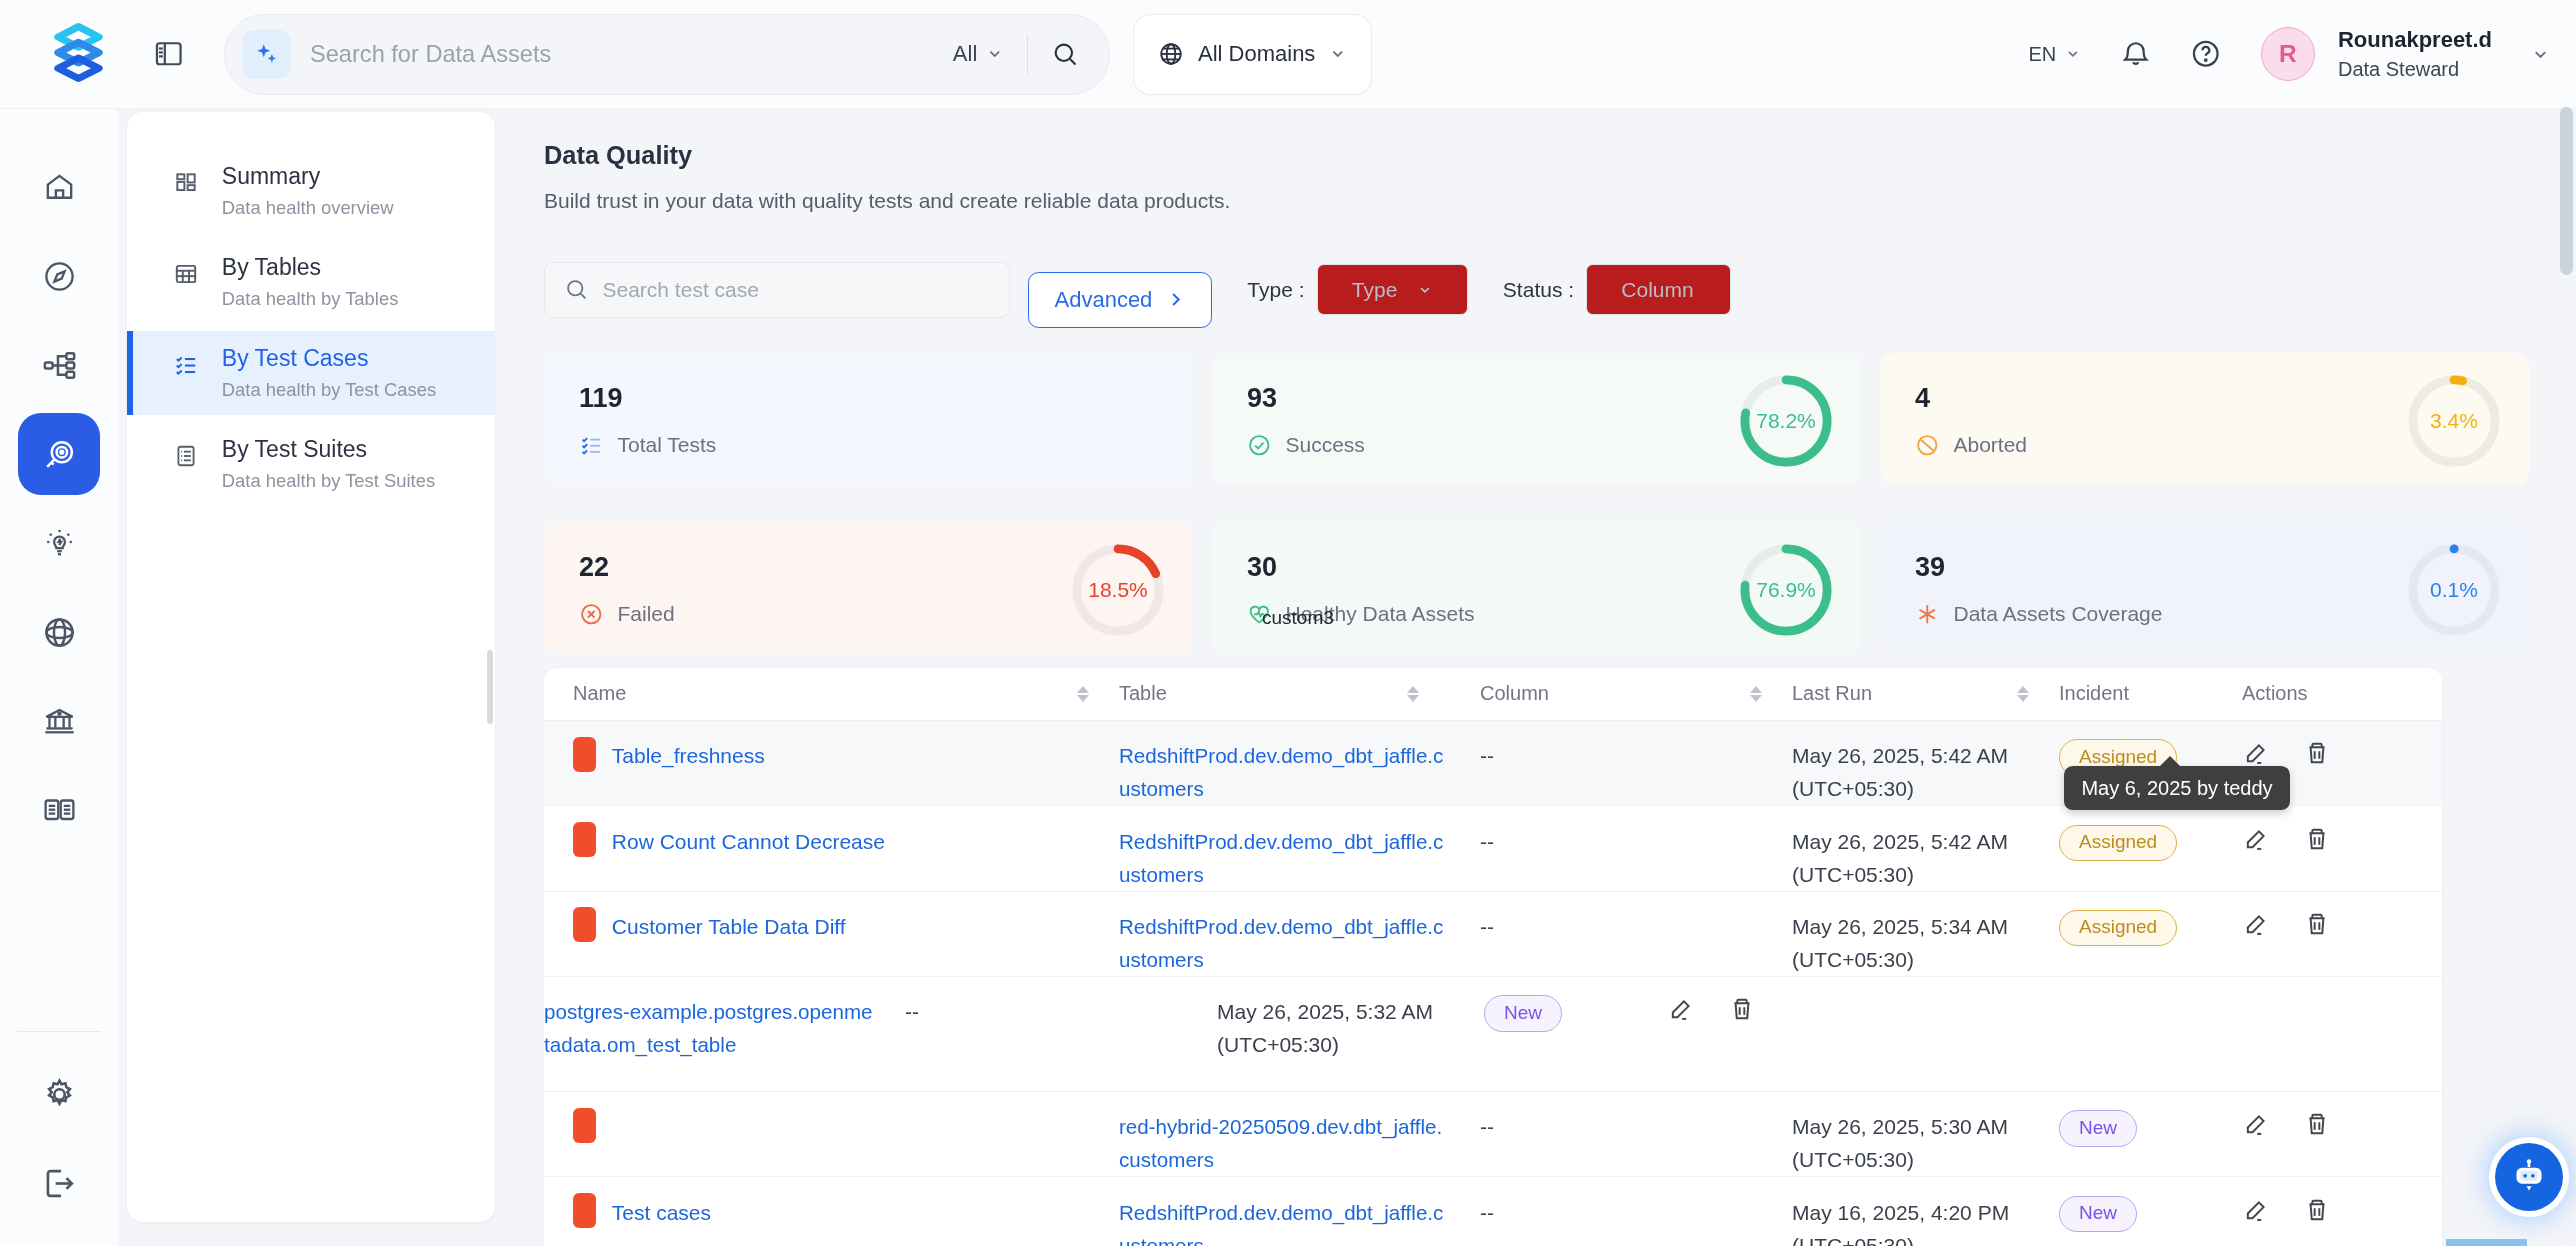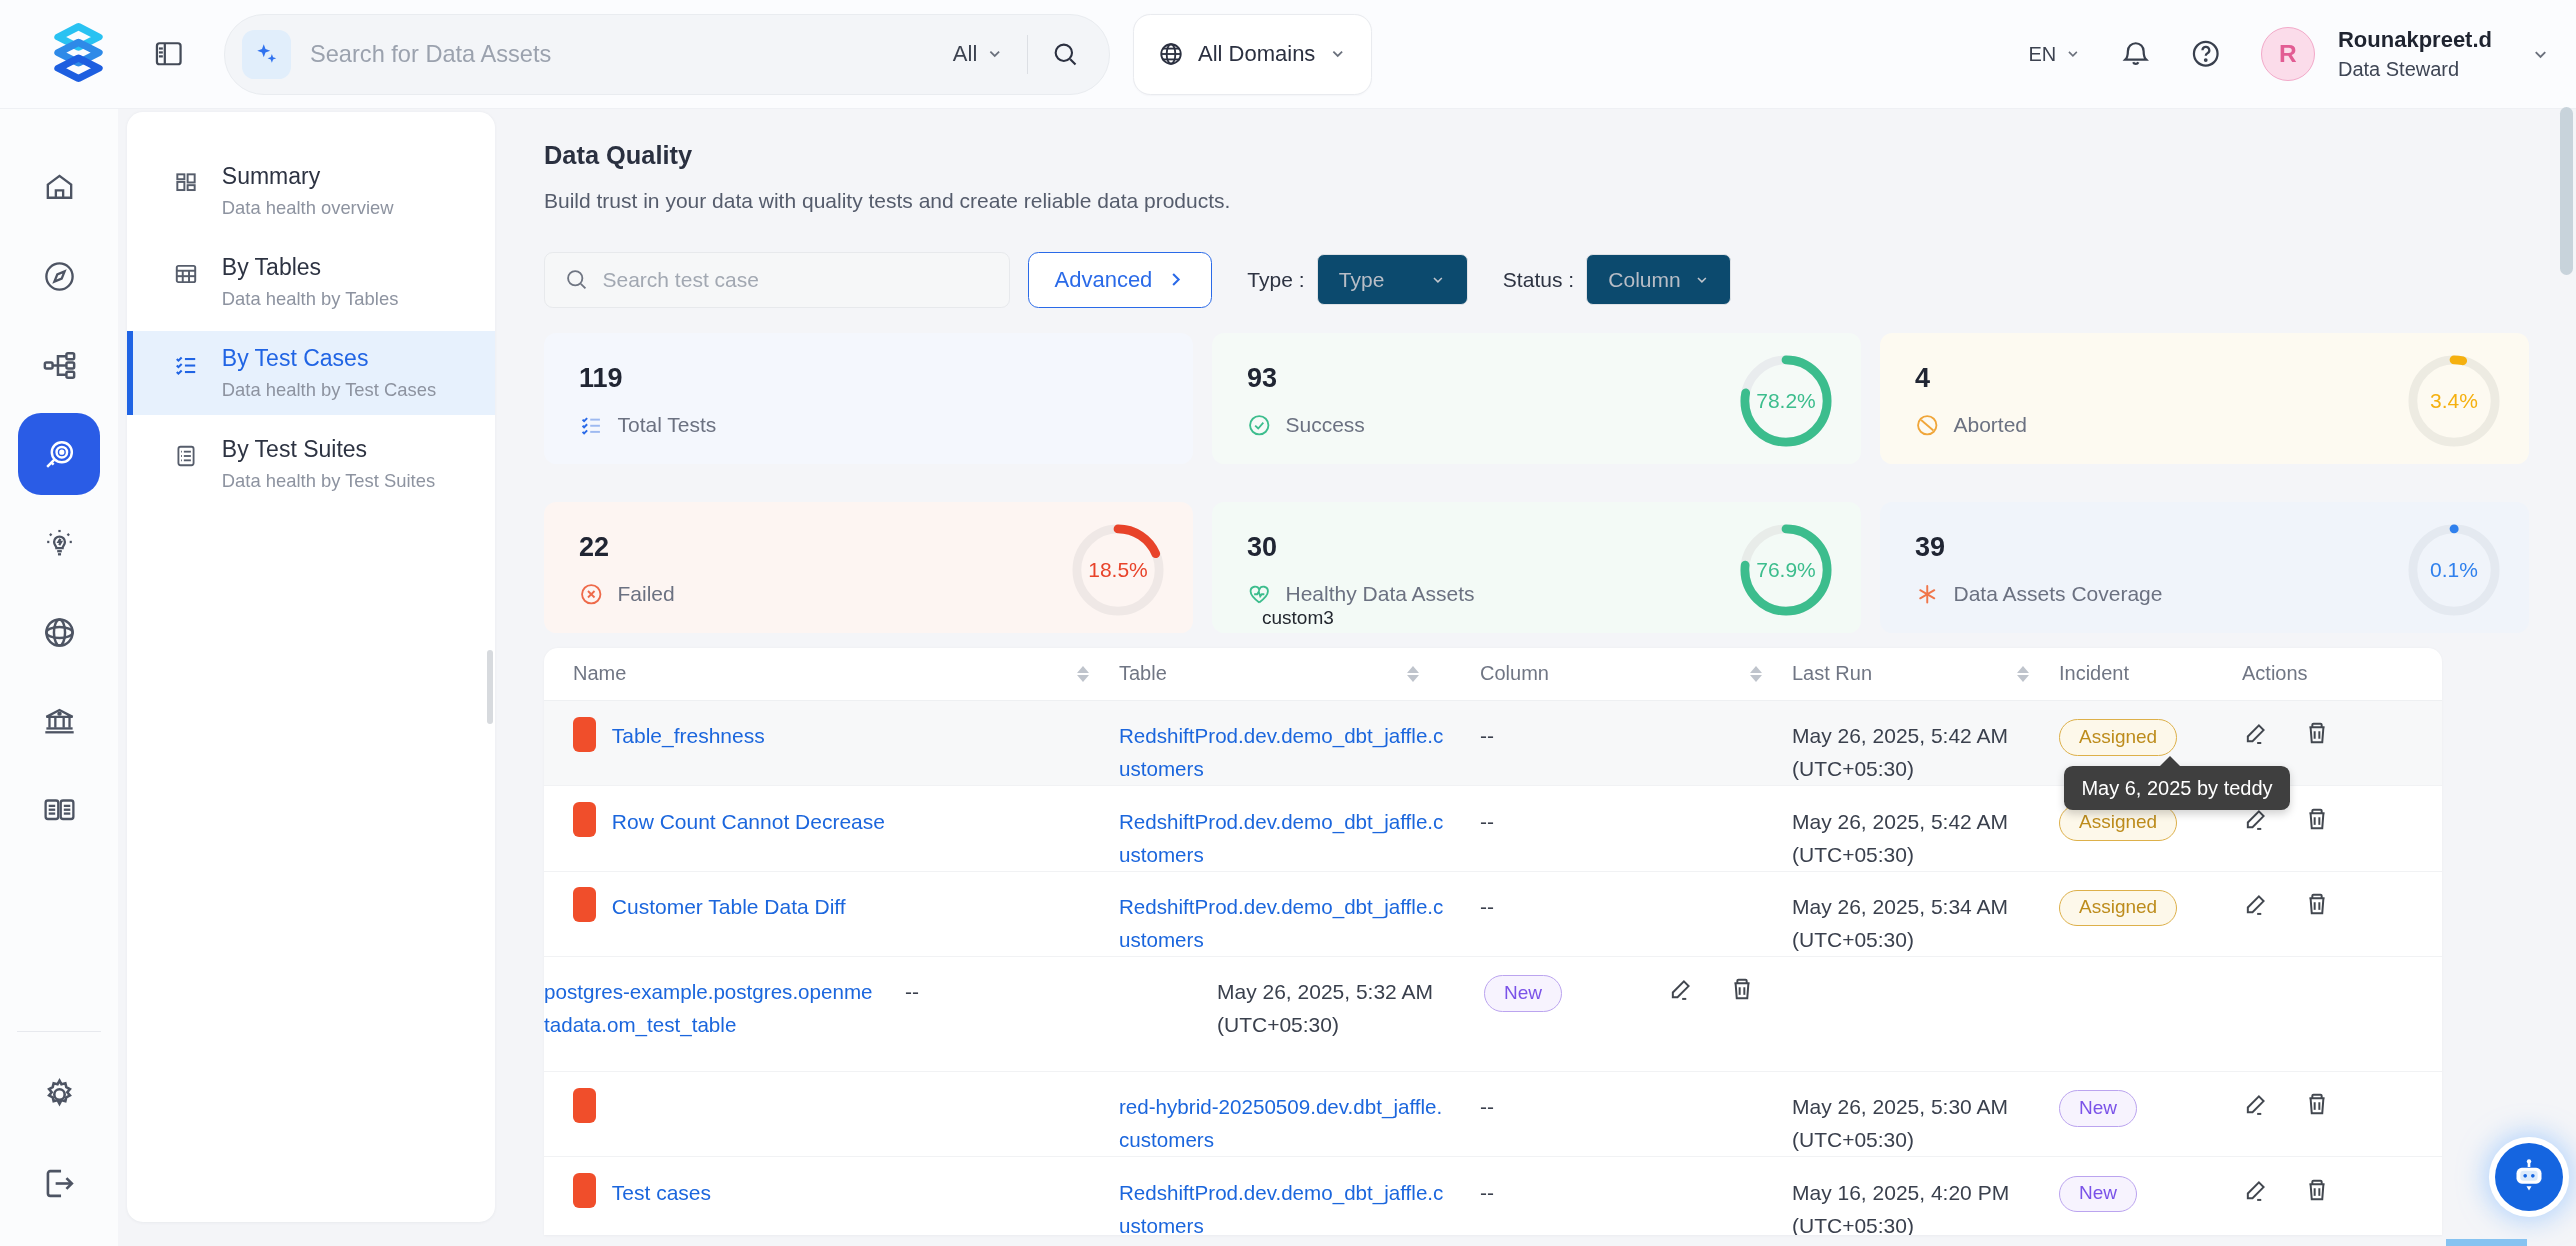--- a/index.html
+++ b/index.html
@@ -83,25 +83,25 @@
   .page-title{ margin-top:31.5px; font-size:25.4px; font-weight:bold; color:#2a3040;}
   .page-subtitle{ margin-top:19px; font-size:21px; color:#555c6c;}
   .filters{ margin-top:39px; display:flex; align-items:center; }
   .tc-search{ width:466px; height:56px; background:#f6f7f8; border:0.9px solid #e7e9ec;
     border-radius:8.8px; display:flex; align-items:center; padding:0 19px; color:#8f96a2;}
   .tc-input{ border:none; outline:none; background:transparent; font-size:21px; color:#2b3040;
     margin-left:14px; flex:1; font-family:inherit;}
   .tc-input::placeholder{ color:#a2a8b2; }
   .advanced-btn{ margin-left:17.5px; height:56px; padding:0 26px; background:#ffffff;
     border:1.8px solid #2a6ae8; border-radius:10.5px; color:#2a6ae8; font-size:22px;
-    display:flex; align-items:center; gap:14px; cursor:pointer; font-family:inherit;}
+    display:flex; align-items:center; gap:14px; cursor:pointer; font-family:inherit;margin-top:20px;}
   .flabel{ font-size:21px; color:#2d3342; margin-left:35px;}
   .fselect{ margin-left:12.3px; width:151px; height:51px; border:0.9px solid #dfe2e6; border-radius:7px;
-    background:#0c4a6e; display:flex; align-items:center; justify-content:space-between;
-    padding:0 21px; font-size:21px; color:#b8bdc6; cursor:pointer;}
+    background:#b91c1c; display:flex; align-items:center; justify-content:space-between;
+    padding:0 34px; font-size:21px; color:#b8bdc6; cursor:pointer;}
 
   
   .cards{ margin-top:25.4px; display:grid; grid-template-columns:repeat(3,649px); gap:38px 19px;}
   .card{ height:131px; border-radius:12.3px; position:relative; padding:30px 0 0 35px;}
   .card--total{ background:#f4f7fd; }
   .card--success{ background:#f5faf7; }
   .card--aborted{ background:#fdfaf1; }
   .card--failed{ background:#fdf5f2; }
   .card--healthy{ background:#f3faf6; }
   .card--coverage{ background:#f0f4fa; }

